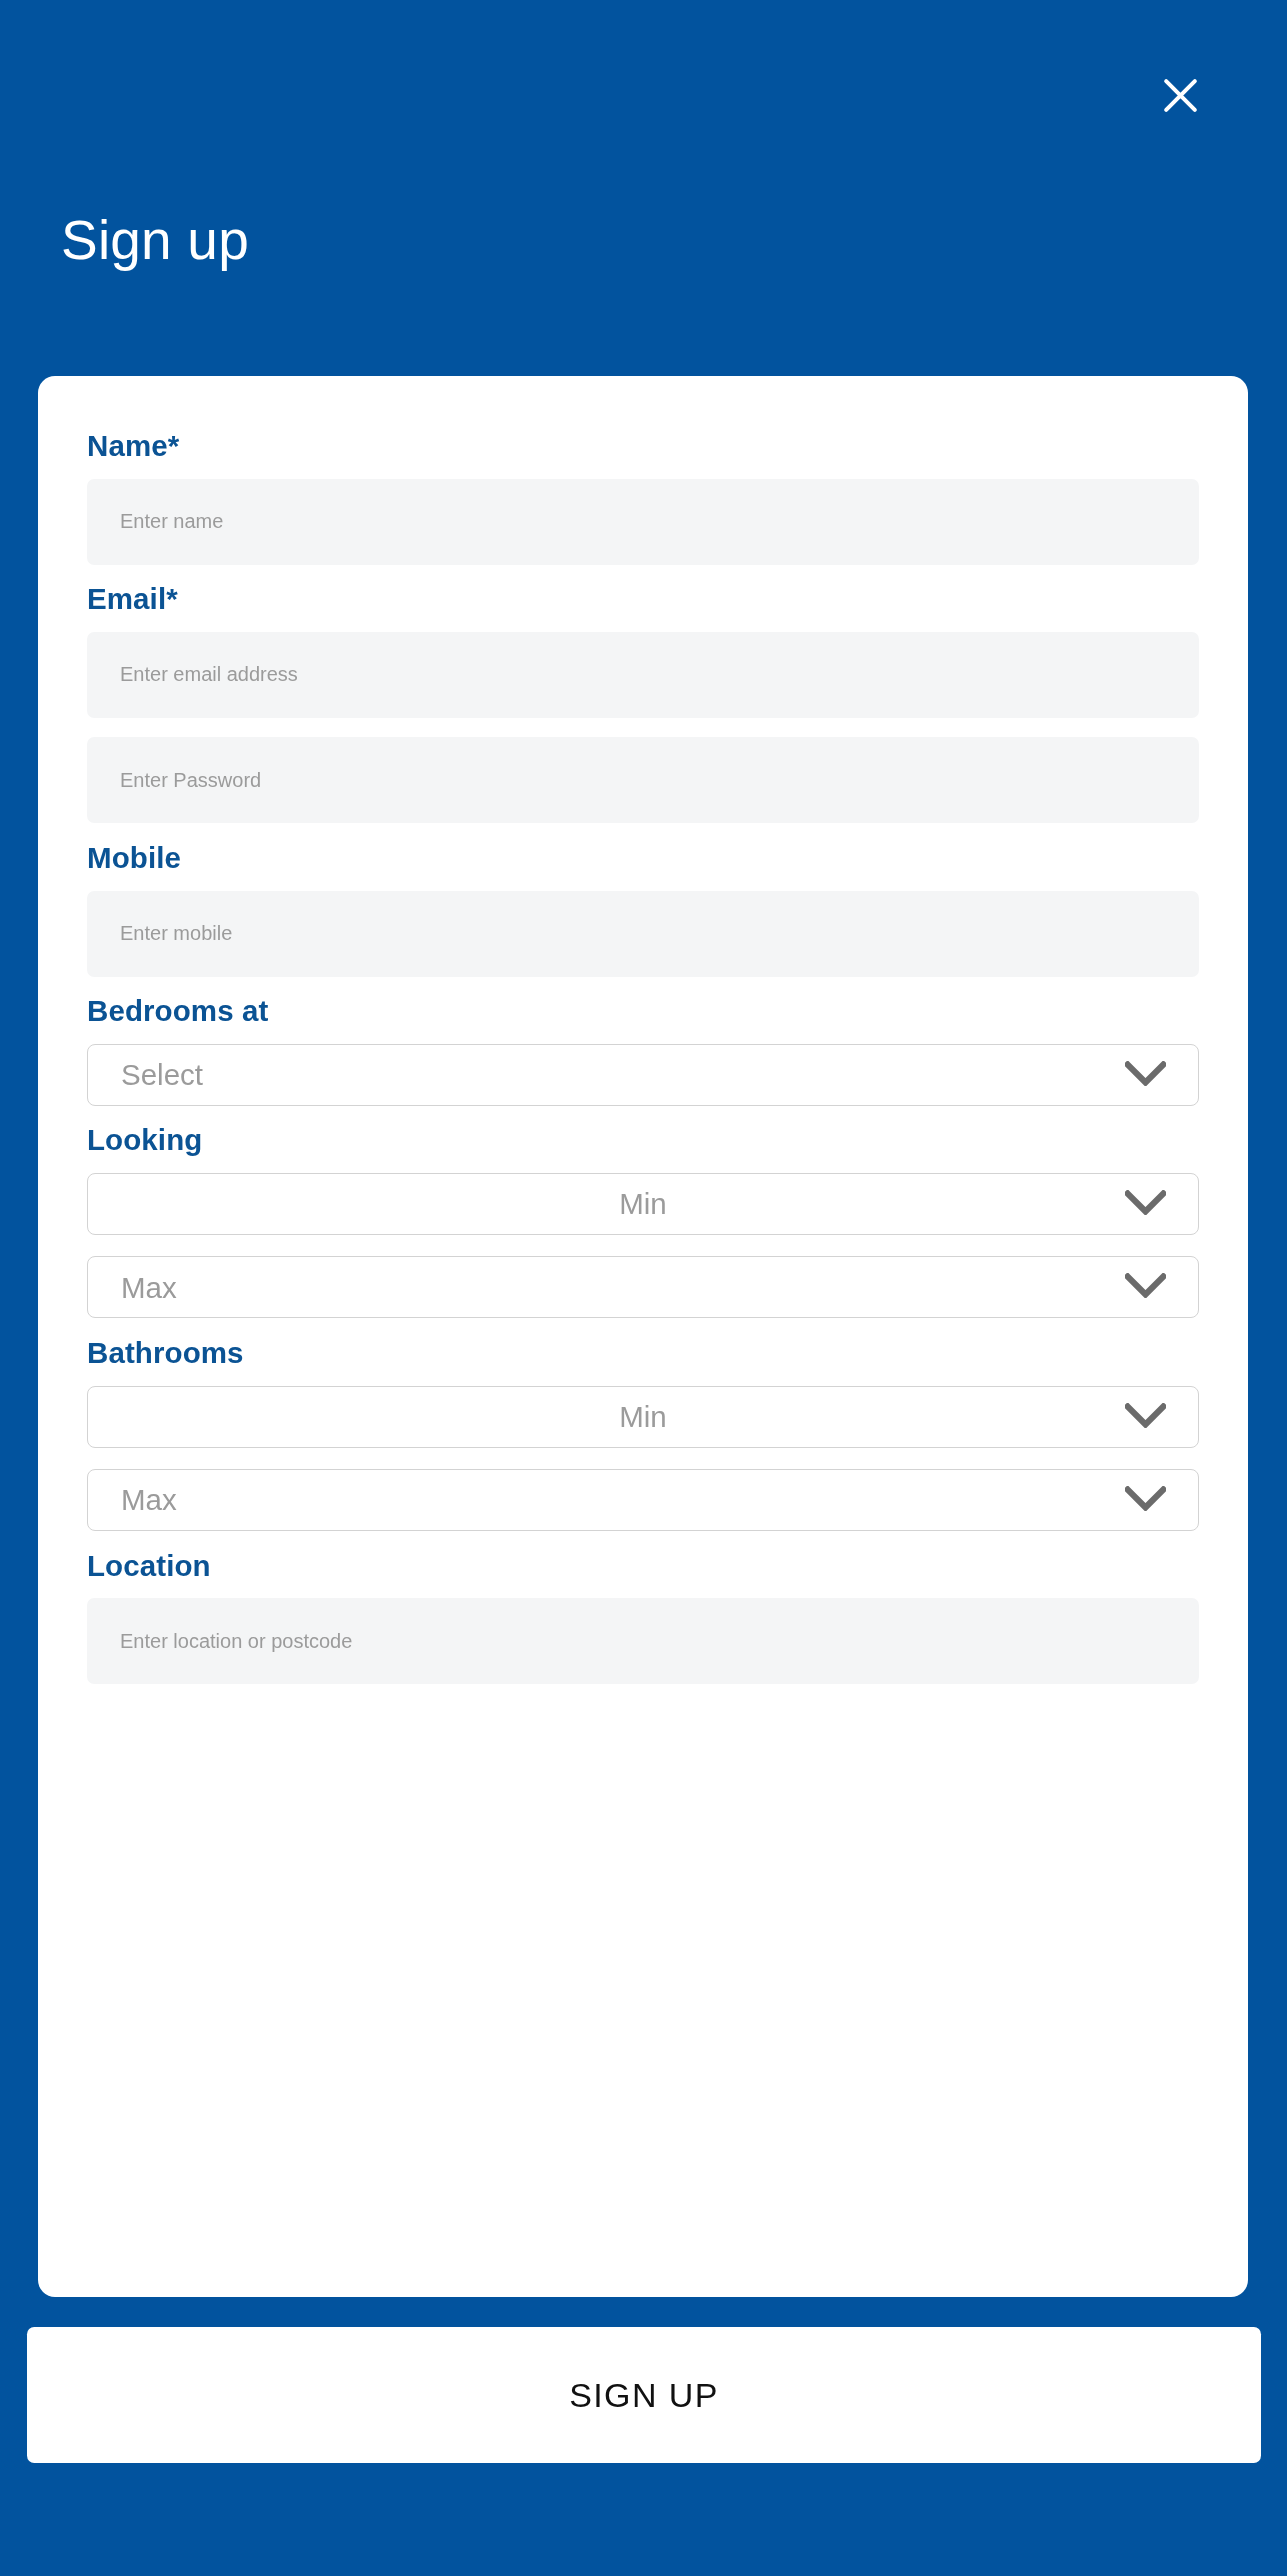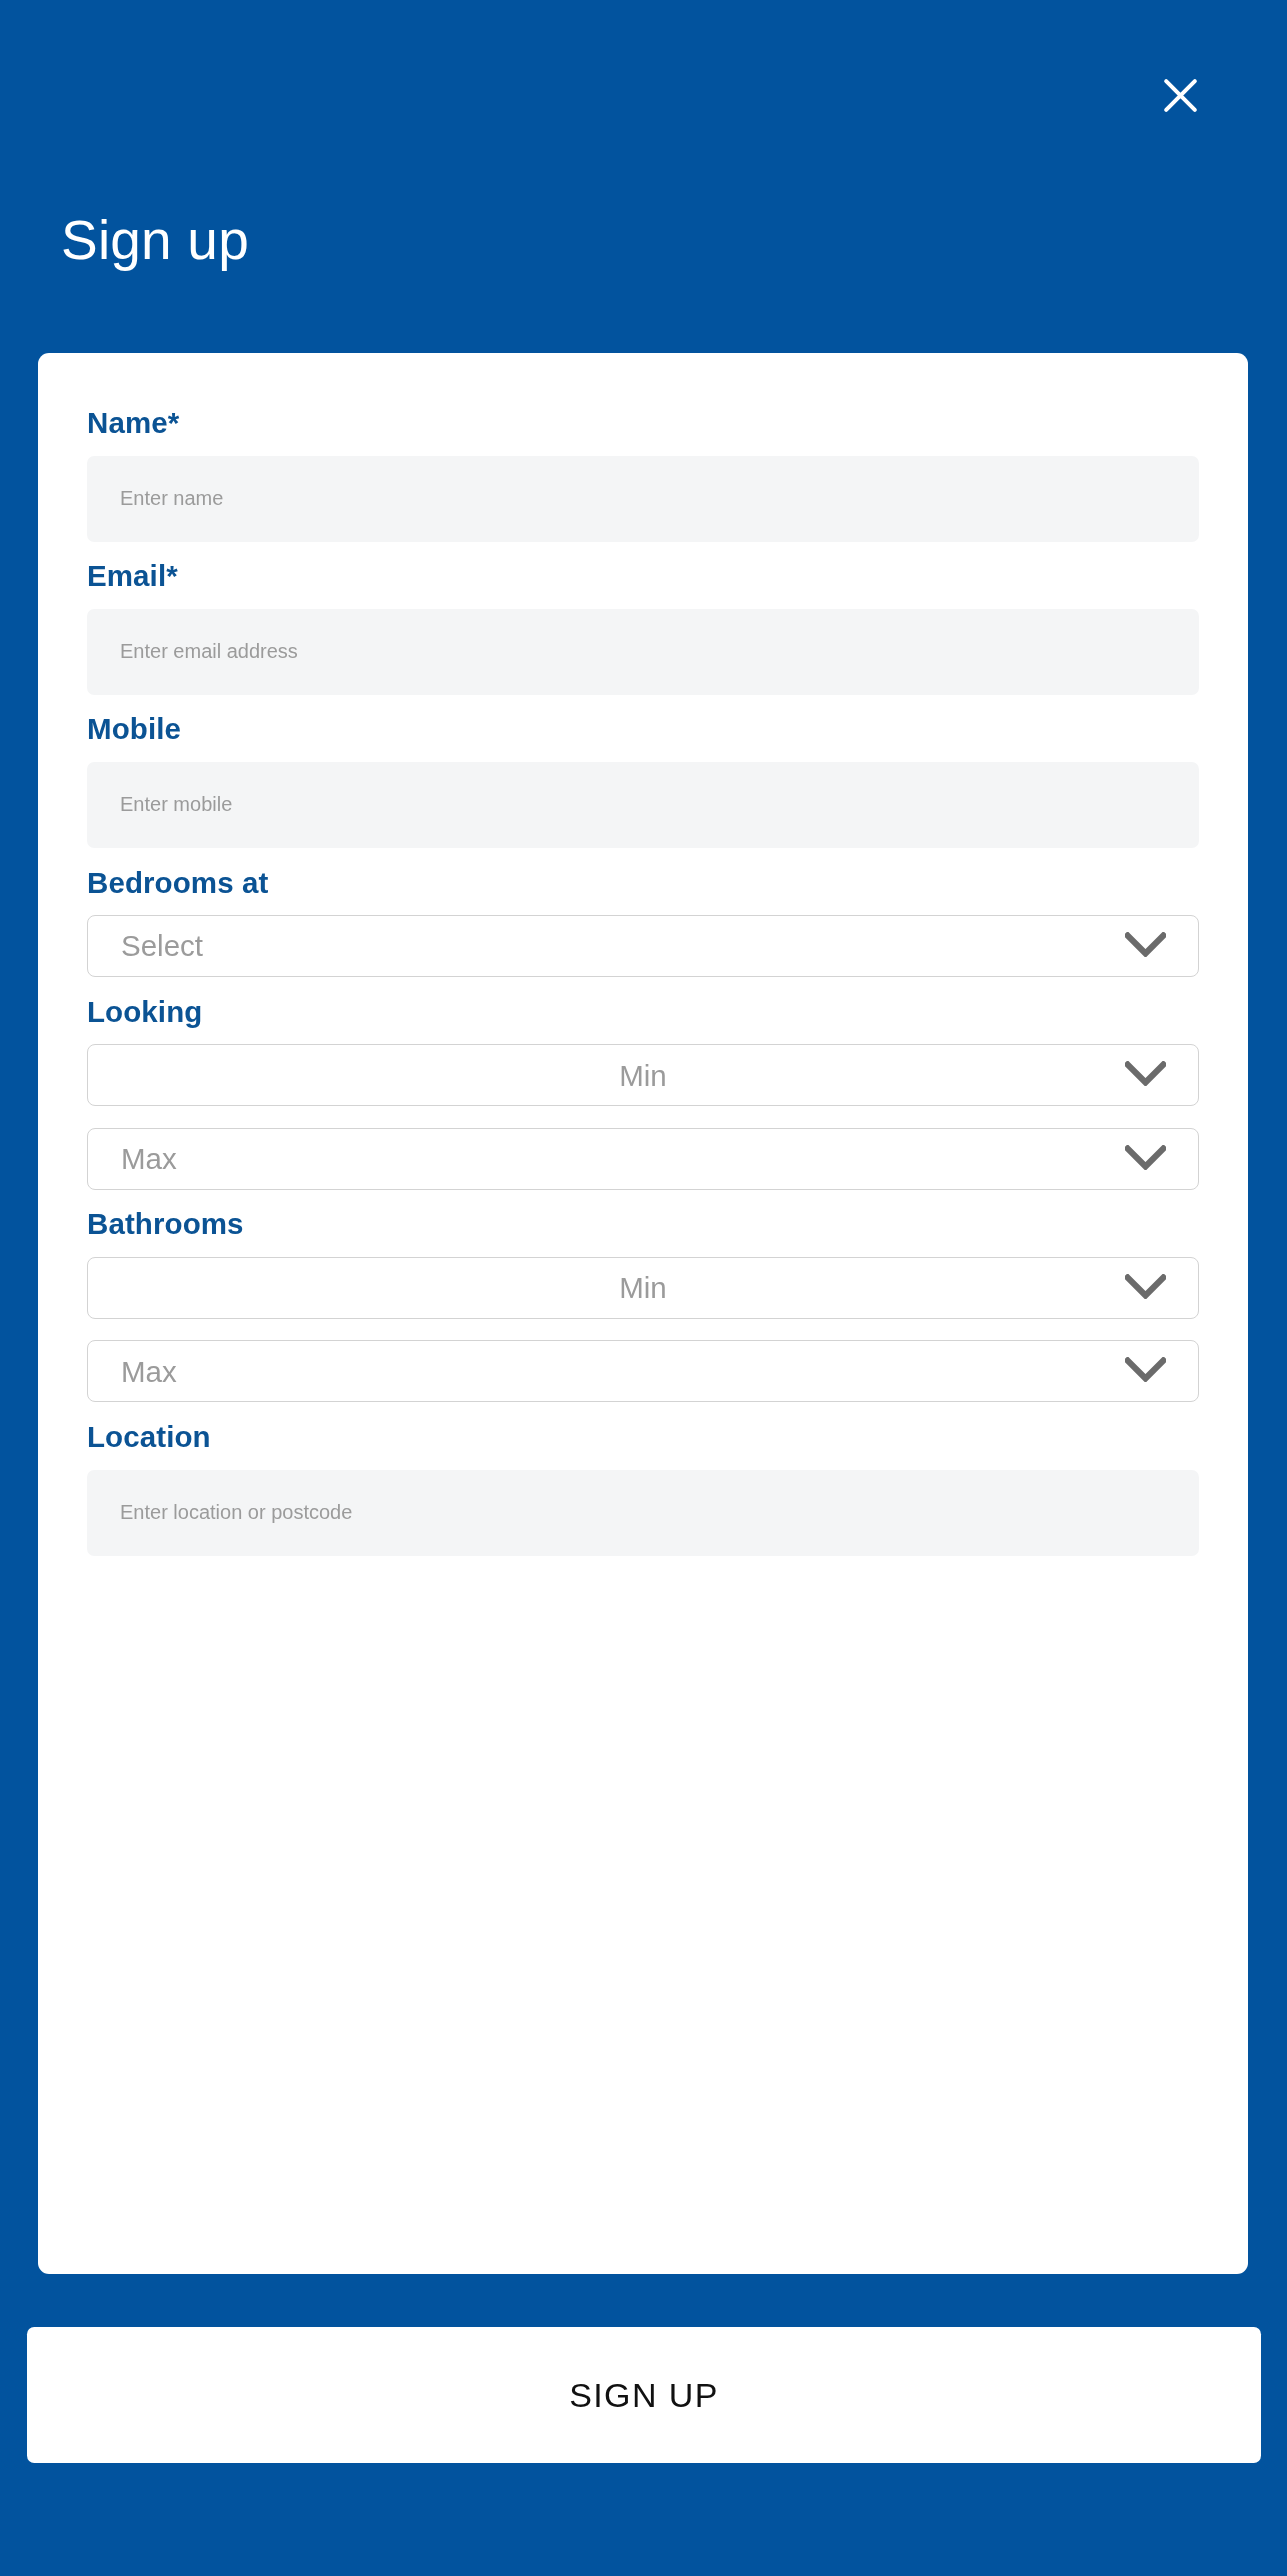--- a/index.html
+++ b/index.html
@@ -45,25 +45,25 @@
     line-height:1;
     font-weight:400;
     color:#FFFFFF;
     letter-spacing:0.2px;
   }
 
   
   .form-card {
     position:absolute;
     left:38px;
-    top:353px;
+    top:376px;
     width:1210px;
     height:1921px;
     background:#FFFFFF;
-    border-radius:11px;
+    border-radius:17px;
     padding:55px 49px 0 49px;
   }
 
   .field { margin-bottom:0; }
 
   .field-label {
     display:block;
     color:#0B5394;
     font-size:29.5px;
     font-weight:700;
@@ -157,20 +157,21 @@
     <label class="field-label">Name*</label>
     <input class="text-input" type="text" placeholder="Enter name" style="">
   </div>
 
   <div class="field">
     <label class="field-label">Email*</label>
     <input class="text-input" type="text" placeholder="Enter email address" style="">
   </div>
 
   <div class="field">
+    <input class="text-input" type="password" placeholder="Enter Password" style="">
   </div>
 
   <div class="field">
     <label class="field-label">Mobile</label>
     <input class="text-input" type="text" placeholder="Enter mobile" style="">
   </div>
 
   <div class="field">
     <label class="field-label">Bedrooms at</label>
     <div class="select-box">

